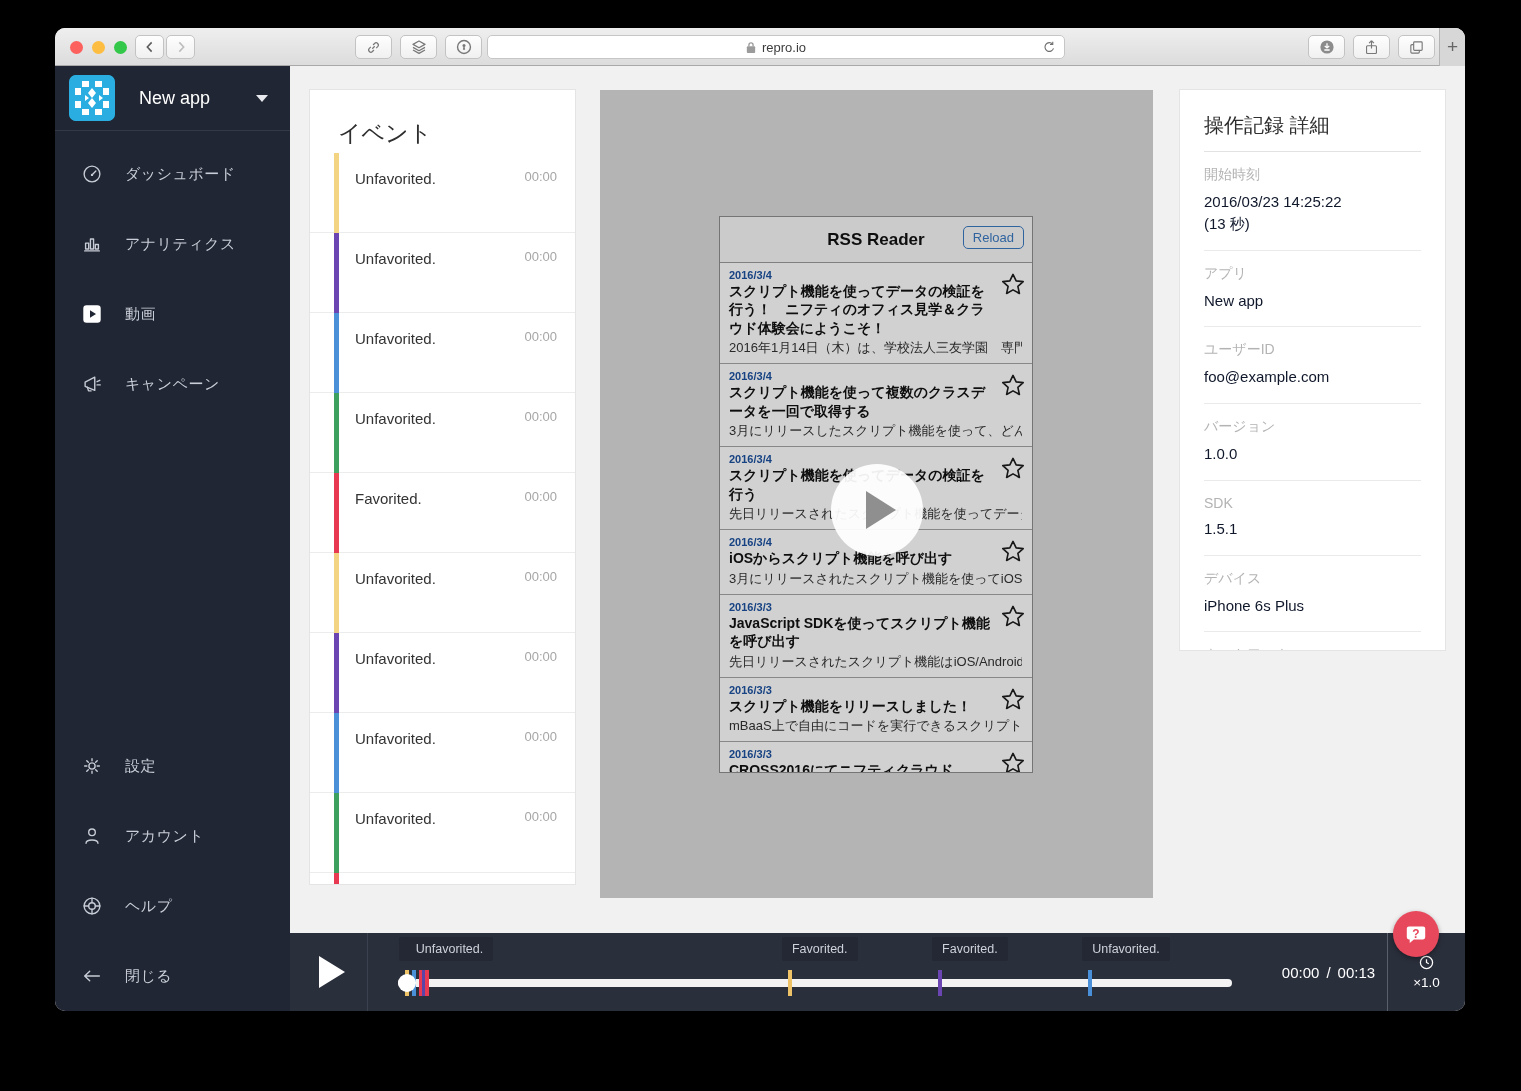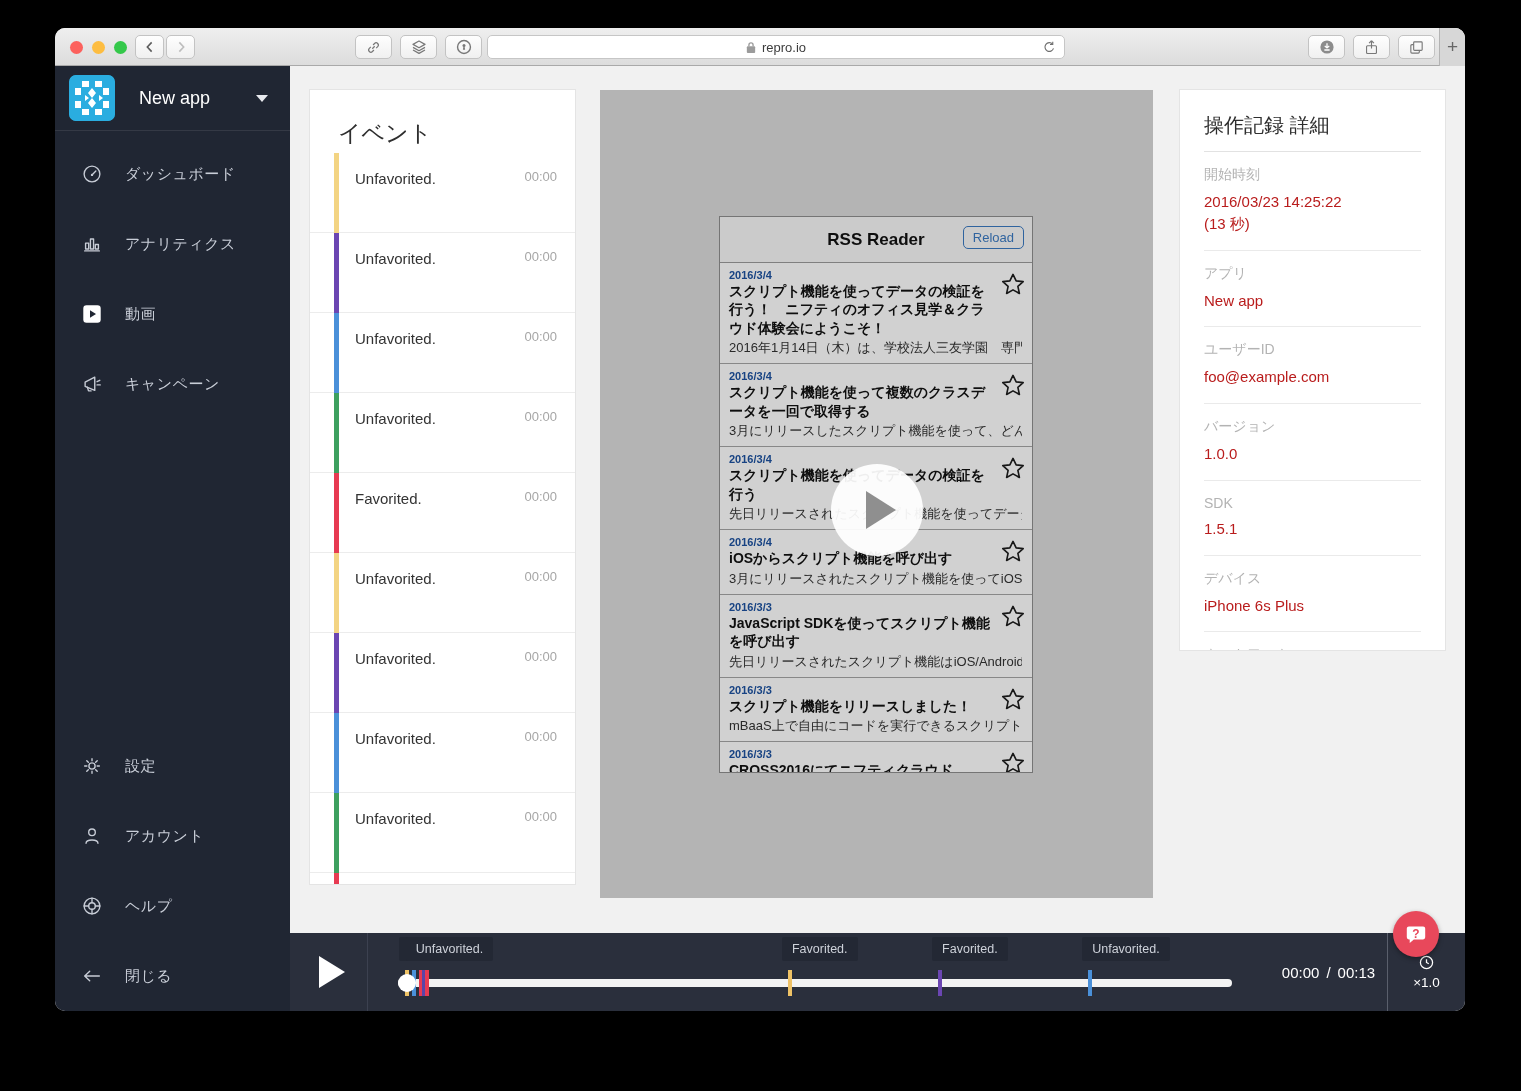--- a/index.html
+++ b/index.html
@@ -48,21 +48,21 @@
   .rss-sub { font-size:13px; color:#333; white-space:nowrap; overflow:hidden; margin-top:2px; margin-right:-26px; }
   .rss-star { position:absolute; right:6px; top:9px; }
   .play-overlay { position:absolute; left:231px; top:374px; width:92px; height:92px; border-radius:50%; background:rgba(255,255,255,.93); display:flex; align-items:center; justify-content:center; }
   .play-overlay .tri { width:0; height:0; border-left:30px solid #8f8f8f; border-top:19px solid transparent; border-bottom:19px solid transparent; margin-left:8px; }
 
   
   .details-card { position:absolute; left:1125px; top:62px; width:265px; height:560px; background:#fff; box-shadow:0 0 0 1px rgba(0,0,0,.05); overflow:hidden; padding:0 24px; }
   .details-title { padding:22px 0 12px; font-size:20px; color:#2e2e2e; border-bottom:1px solid #e2e2e2; }
   .field { padding:14px 0 15px; border-bottom:1px solid #eaeaea; }
   .field-label { font-size:14px; color:#b3b3b3; margin-bottom:7px; }
-  .field-value { font-size:15px; color:#b91c1c; line-height:1.45; }
+  .field-value { font-size:15px; color:#0f172a; line-height:1.45; }
 
   
   .bottom-bar { position:absolute; left:235px; top:905px; width:1175px; height:78px; background:#2a2f3c; }
   .play-zone { position:absolute; left:0; top:0; width:78px; height:78px; display:flex; align-items:center; justify-content:center; border-right:1px solid #3c4150; }
   .play-zone .tri { width:0; height:0; border-left:26px solid #fff; border-top:16px solid transparent; border-bottom:16px solid transparent; margin-left:6px; }
   .track-wrap { position:absolute; left:108px; top:46px; width:834px; height:8px; }
   .track { position:absolute; inset:0; background:#f3f3f3; border-radius:4px; }
   .marker { position:absolute; top:0; height:8px; }
   .mk-tick { position:absolute; left:-2px; top:-9px; width:4px; height:26px; }
   .mk-label { position:absolute; left:-8px; top:-42px; background:#232834; color:#ced2da; font-size:12.5px; padding:5px 10px; white-space:nowrap; border-radius:2px; }

